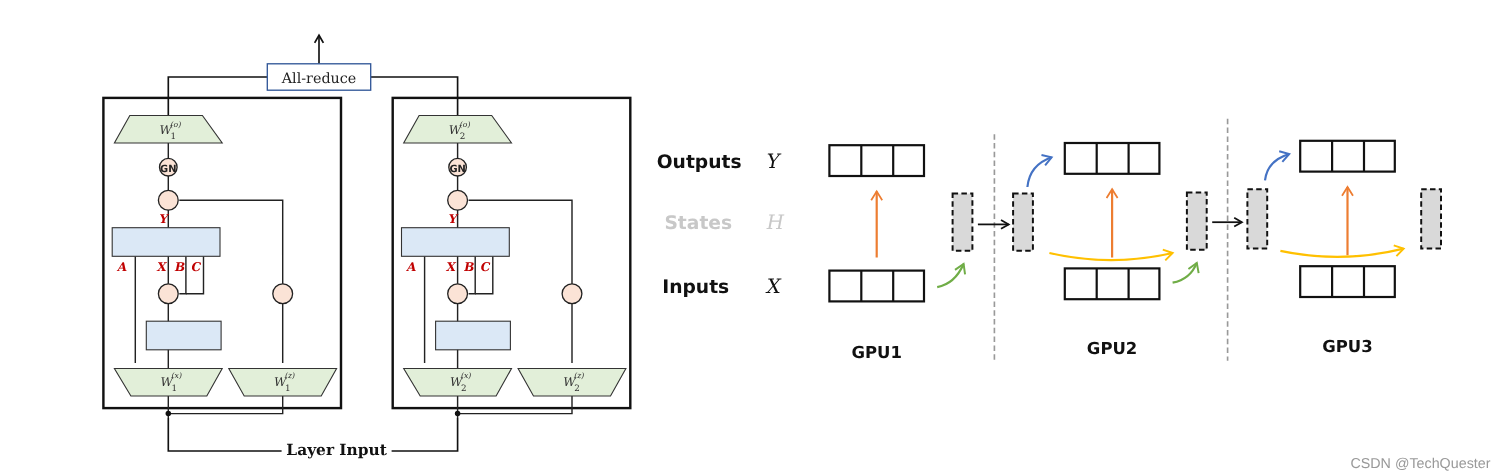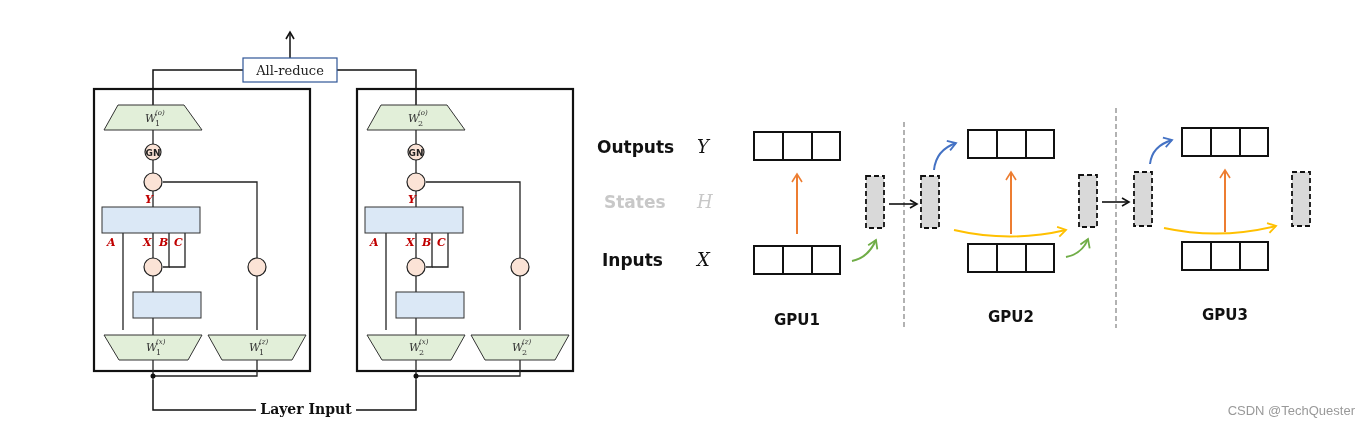--- a/index.html
+++ b/index.html
@@ -7,21 +7,21 @@
   svg { position: absolute; left: 0; top: 0; }
   .serif { font-family: "DejaVu Serif", "Liberation Serif", serif; }
   .sans { font-family: "DejaVu Sans", "Liberation Sans", sans-serif; }
   .lbl-red { fill: #c00000; font-style: italic; font-weight: bold; font-size: 11px; font-family: "DejaVu Serif", serif; }
   .wlabel { font-family: "DejaVu Serif", serif; font-style: italic; font-size: 11px; fill: #333; }
   .wsub { font-family: "DejaVu Serif", serif; font-size: 8px; fill: #333; }
   .wsup { font-family: "DejaVu Serif", serif; font-style: italic; font-size: 7px; fill: #333; }
   .rowname { font-family: "DejaVu Sans", sans-serif; font-weight: bold; font-size: 17px; }
   .rowvar { font-family: "DejaVu Serif", serif; font-style: italic; font-size: 18px; }
   .gpu { font-family: "DejaVu Sans", sans-serif; font-weight: bold; font-size: 15px; fill: #111; }
-  .watermark { position: absolute; right: 12px; bottom: 10px; font-family: "Liberation Sans", sans-serif; font-size: 13px; color: #999; }
+  .watermark { position: absolute; right: 12px; bottom: 0; font-family: "Liberation Sans", sans-serif; font-size: 13px; color: #999; }
 </style>
 </head>
 <body>
 
 <svg width="1367" height="428" viewBox="0 0 1367 428">
   <defs>
     <marker id="arrBlack" markerWidth="10" markerHeight="10" refX="8" refY="5" orient="auto" markerUnits="userSpaceOnUse">
       <path d="M1,1 L8,5 L1,9" fill="none" stroke="#111" stroke-width="1.6"></path>
     </marker>
     <marker id="arrOrange" markerWidth="12" markerHeight="12" refX="9" refY="6" orient="auto" markerUnits="userSpaceOnUse">

